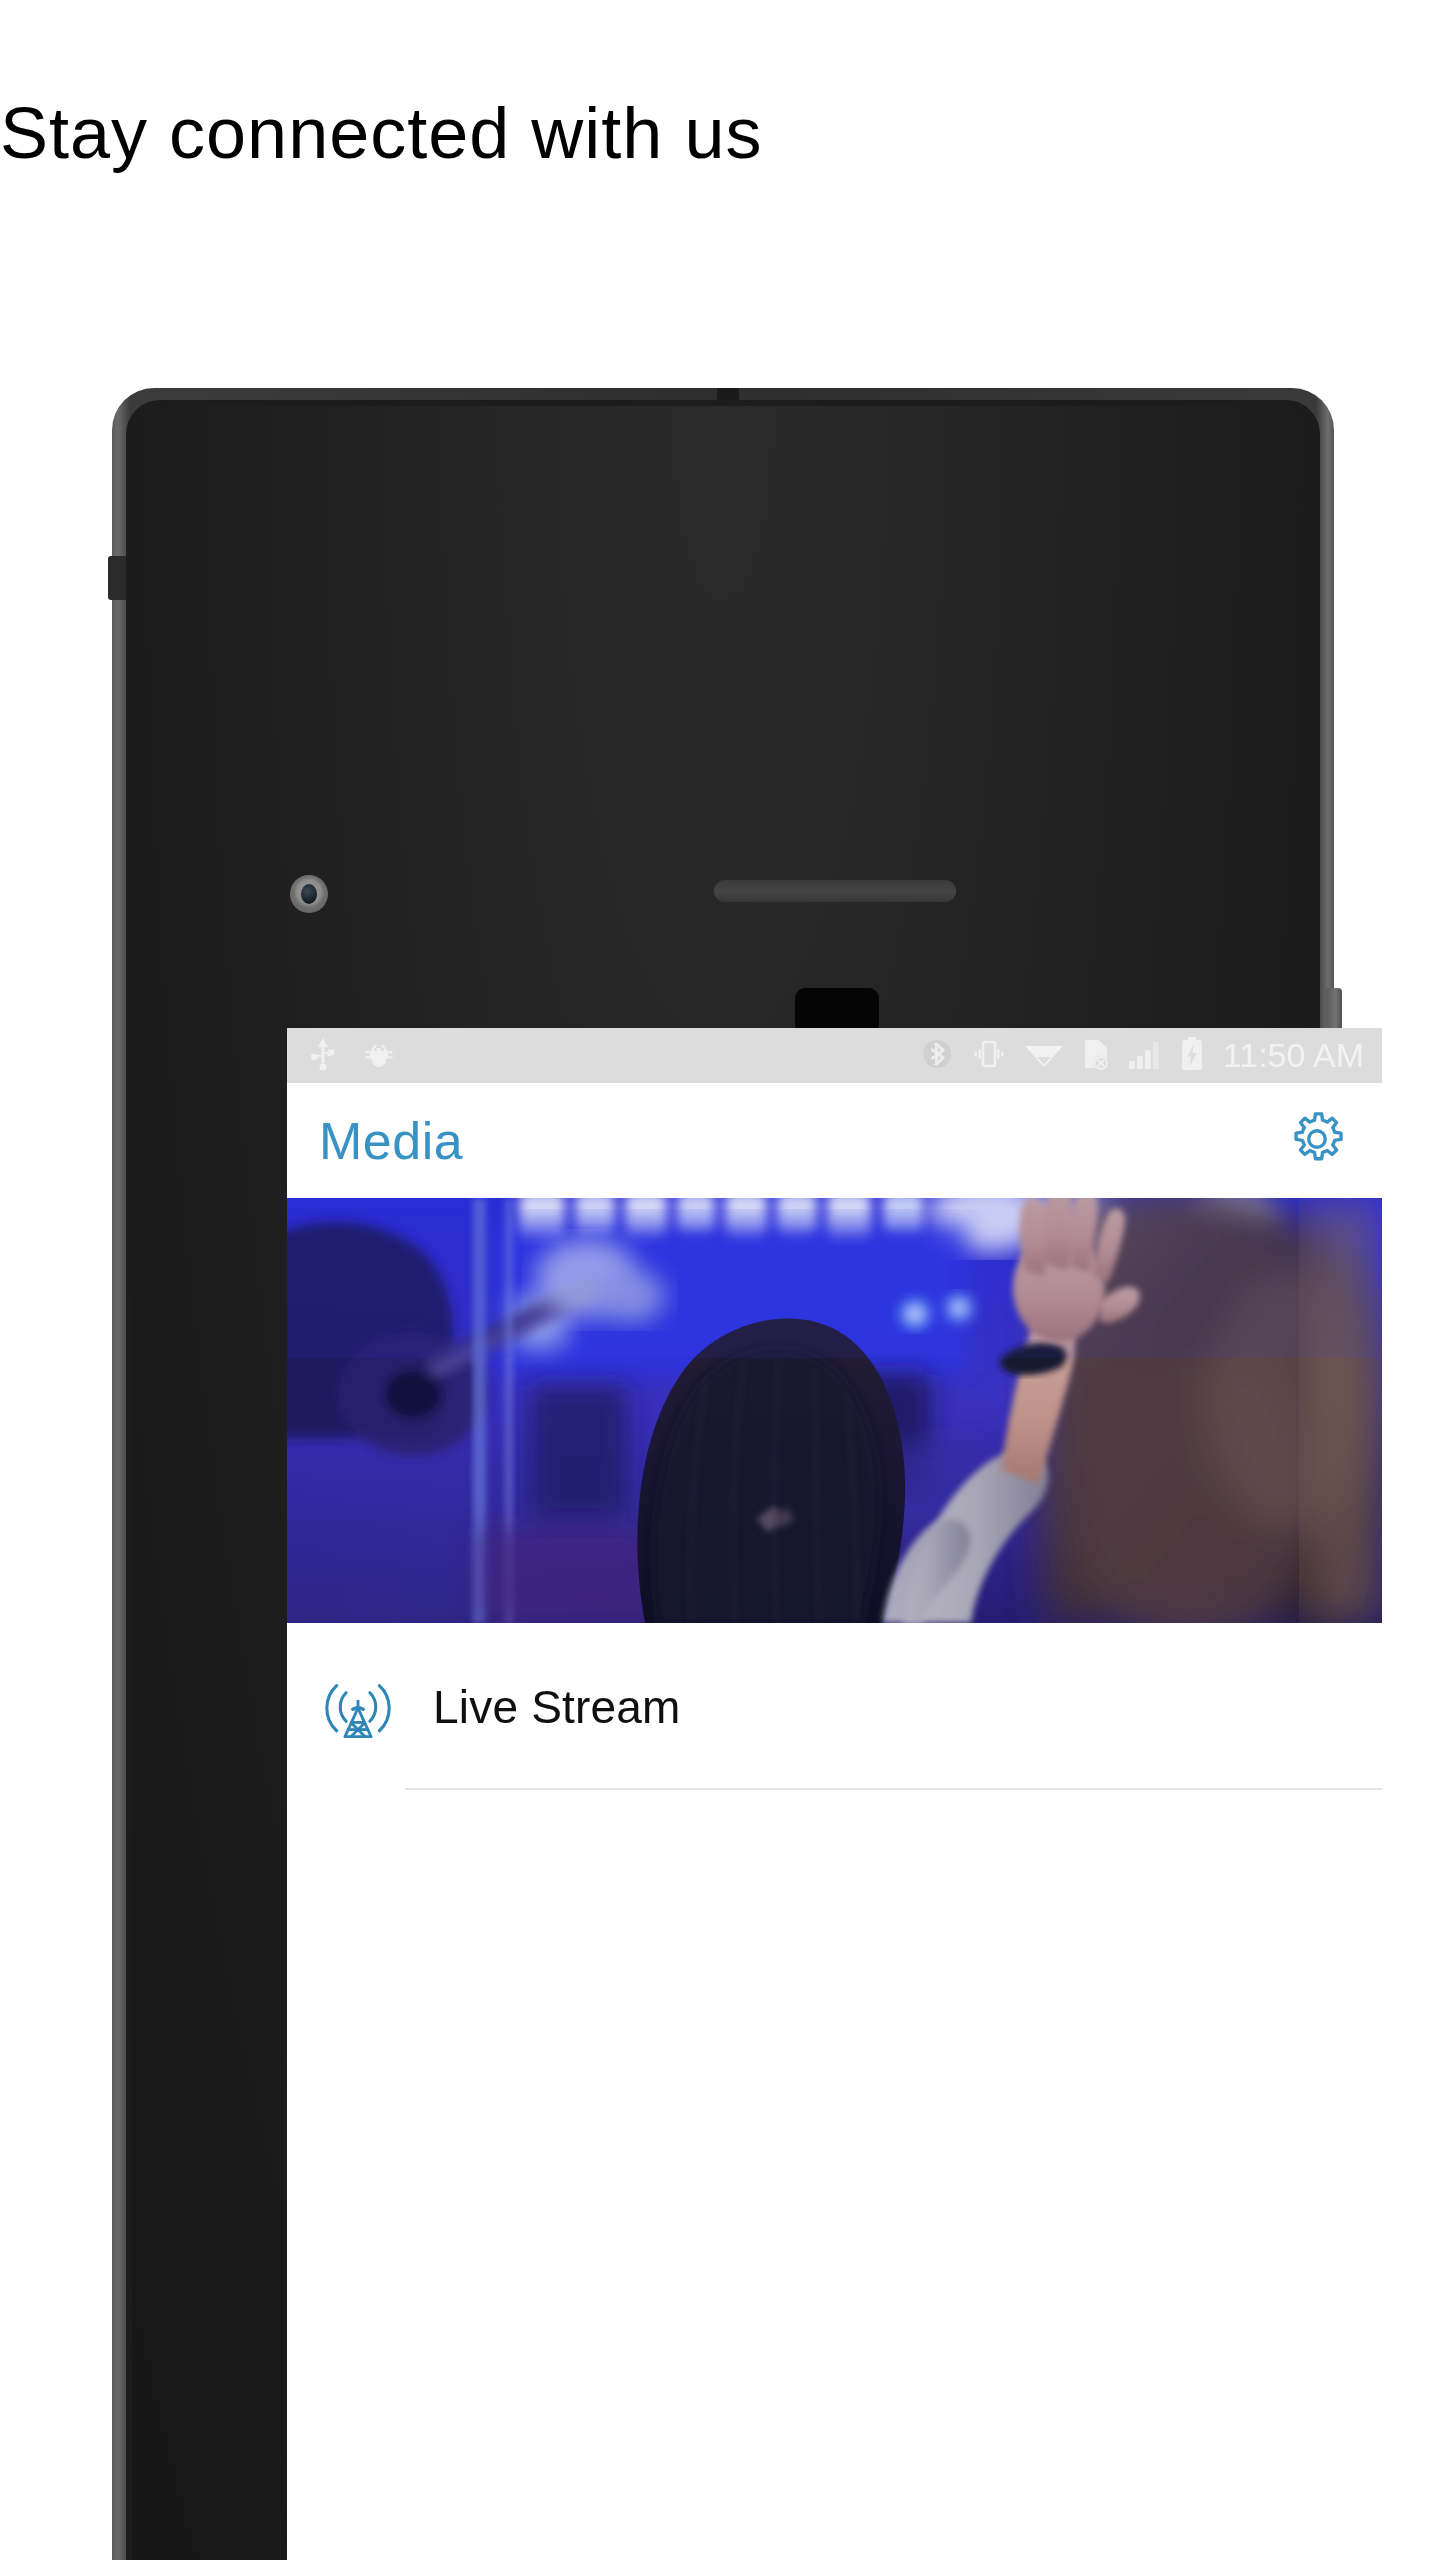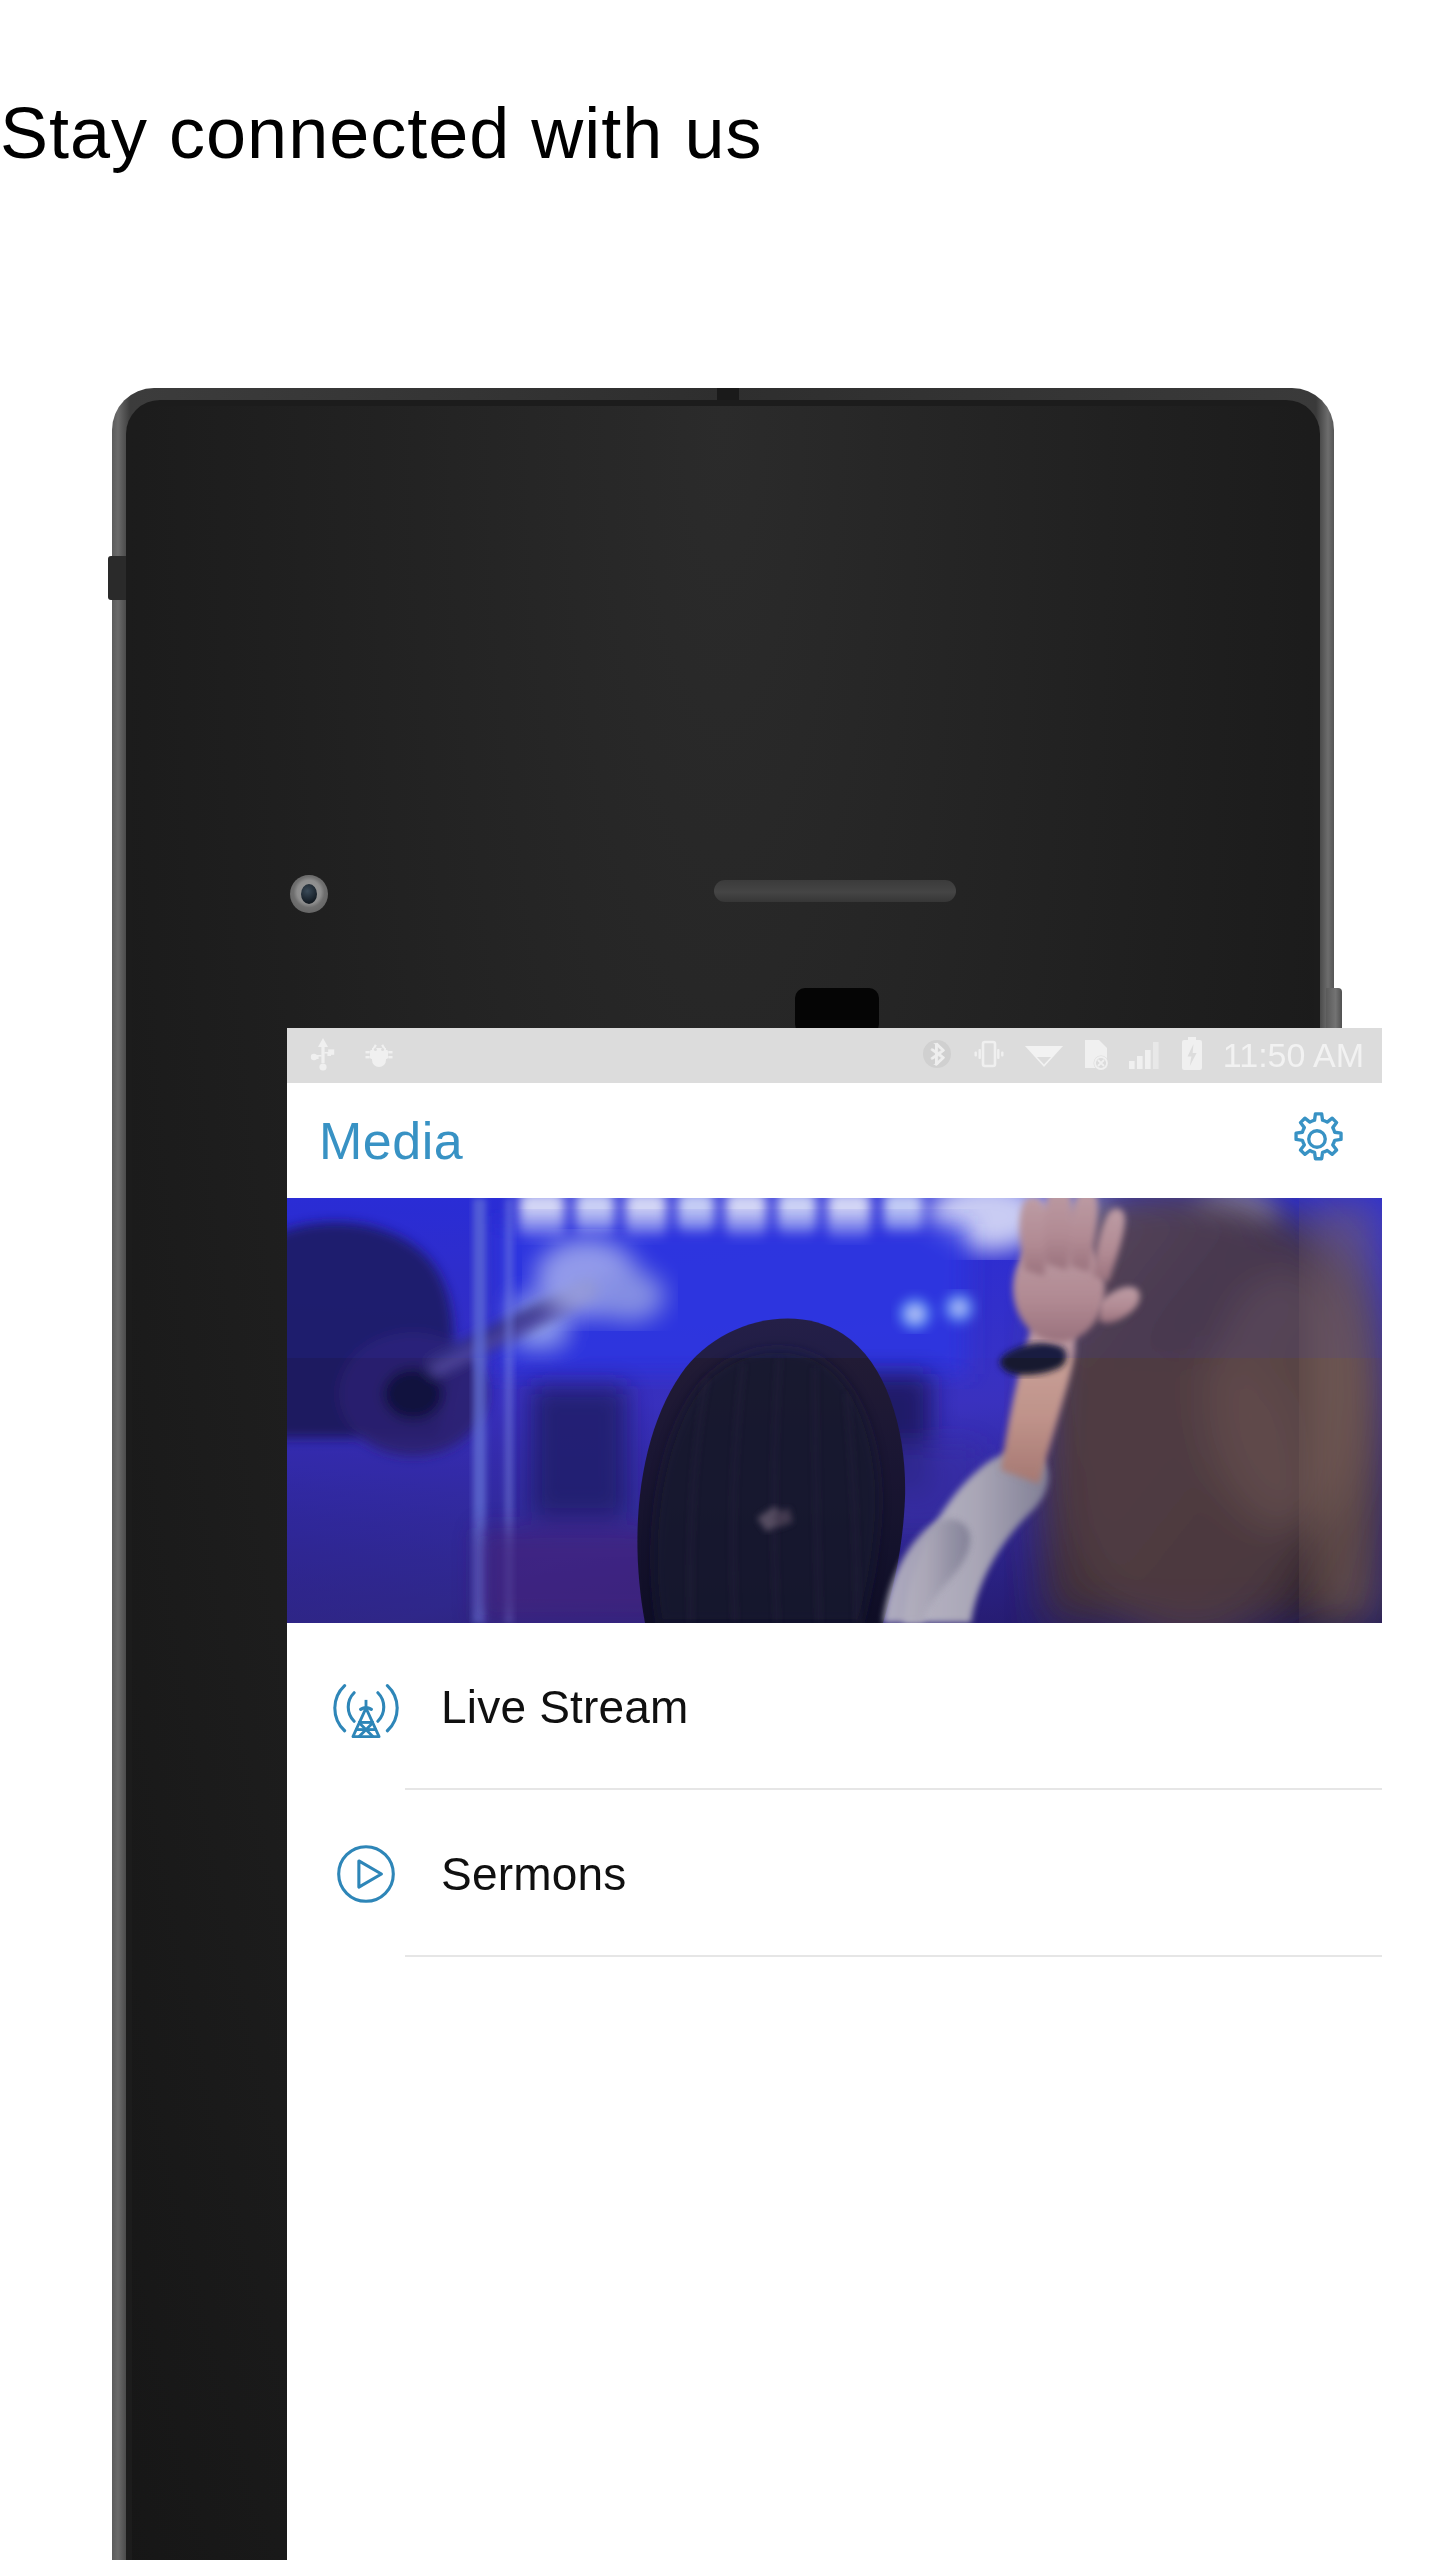--- a/index.html
+++ b/index.html
@@ -219,21 +219,21 @@
 
   
   .menu-list {
     background: #ffffff;
   }
   .menu-row {
     position: relative;
     height: 167px;
     display: flex;
     align-items: center;
-    padding-left: 36px;
+    padding-left: 28px;
     box-sizing: border-box;
   }
   .menu-icon {
     width: 86px;
     min-width: 86px;
     height: 86px;
     display: flex;
     align-items: center;
     justify-content: center;
   }
@@ -568,29 +568,19 @@
               <path d="M25.5 45 L38.5 45"></path>
               <path d="M23.2 51 L40.8 51"></path>
               <path d="M26 45 L38 57 M38 45 L26 57"></path>
             </g>
           </svg>
         </span>
         <span class="menu-label">Live Stream</span>
         <span class="menu-divider"></span>
       </div>
 
-      <div class="menu-row">
-        <span class="menu-icon">
-          <svg width="76" height="76" viewBox="0 0 64 64">
-            <circle cx="32" cy="32" r="23" fill="none" stroke="#2e86b8" stroke-width="2.6"></circle>
-            <path d="M26 21 L45 32 L26 43 Z" fill="none" stroke="#2e86b8" stroke-width="2.6" stroke-linejoin="round"></path>
-          </svg>
-        </span>
-        <span class="menu-label">Sermons</span>
-        <span class="menu-divider"></span>
-      </div>
 
 
 
     </div>
 
   </div>
 </div>
 
 </body></html>

